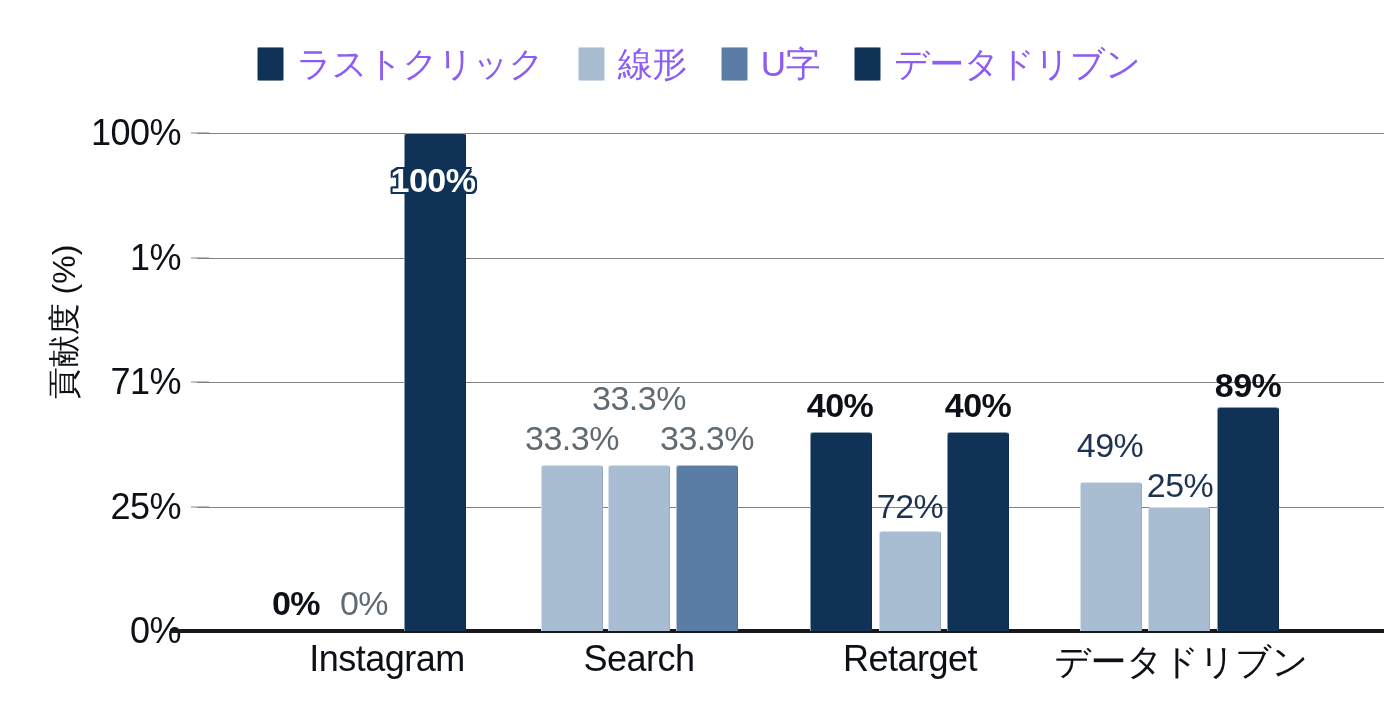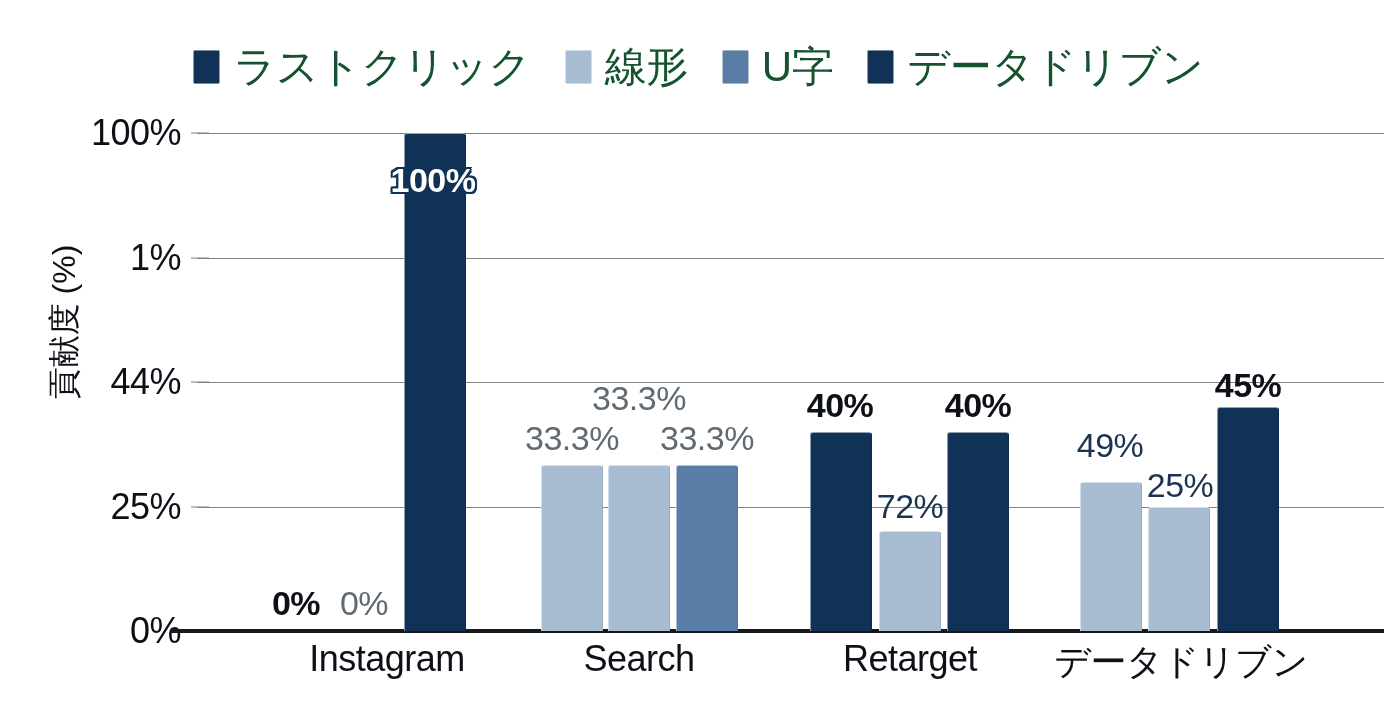--- a/index.html
+++ b/index.html
@@ -35,22 +35,22 @@
     align-items: center;
     gap: 13px;
   }
   .legend-swatch {
     width: 27px;
     height: 34px;
     border-radius: 2px;
     box-shadow: 0 0 0 0.6px rgba(255,255,255,0.85) inset;
   }
   .legend-label {
-    font-size: 42px;
-    color: #14532d;
+    font-size: 35px;
+    color: #8b5cf6;
     line-height: 1;
     letter-spacing: -0.5px;
     white-space: nowrap;
   }
 
   
   .plot {
     position: absolute;
     left: 197px;
     top: 133px;
@@ -199,21 +199,21 @@
       </div>
     </div>
 
   <div class="ylabel">貢献度 (%)</div>
 
   <div class="ytick-wrap" id="yticks">
       <div class="ytick" style="top: 498px;">0%</div>
       <div class="ytick-dash" style="top: 498px;"></div>
       <div class="ytick" style="top: 373.5px;">25%</div>
       <div class="ytick-dash" style="top: 373.5px;"></div>
-      <div class="ytick" style="top: 249px;">44%</div>
+      <div class="ytick" style="top: 249px;">71%</div>
       <div class="ytick-dash" style="top: 249px;"></div>
       <div class="ytick" style="top: 124.5px;">1%</div>
       <div class="ytick-dash" style="top: 124.5px;"></div>
       <div class="ytick" style="top: 0px;">100%</div>
       <div class="ytick-dash" style="top: 0px;"></div>
     </div>
 
   <div class="plot" id="plot">
     <div class="axis-x"></div>
   <div class="gridline" style="top: 373.5px;"></div>
@@ -237,21 +237,21 @@
       <div class="vlabel muted" style="left: 364px; top: 586px;">0%</div>
       <div class="vlabel inbar" style="left: 433px; top: 163px;">100%</div>
       <div class="vlabel muted" style="left: 572px; top: 421px;">33.3%</div>
       <div class="vlabel muted" style="left: 639px; top: 381px;">33.3%</div>
       <div class="vlabel muted" style="left: 707px; top: 421px;">33.3%</div>
       <div class="vlabel dark" style="left: 840px; top: 388px;">40%</div>
       <div class="vlabel navy" style="left: 910px; top: 489px;">72%</div>
       <div class="vlabel dark" style="left: 978px; top: 388px;">40%</div>
       <div class="vlabel navy" style="left: 1110px; top: 428px;">49%</div>
       <div class="vlabel navy" style="left: 1180px; top: 468px;">25%</div>
-      <div class="vlabel dark" style="left: 1248px; top: 368px;">45%</div>
+      <div class="vlabel dark" style="left: 1248px; top: 368px;">89%</div>
     </div>
 
   <div class="xlabels" id="xlabels">
       <div class="xlabel" style="left: 170px; margin-left: 20px;">Instagram</div>
       <div class="xlabel" style="left: 442px;">Search</div>
       <div class="xlabel" style="left: 713px;">Retarget</div>
       <div class="xlabel" style="left: 984px;">データドリブン</div>
     </div>
 
 </div>

